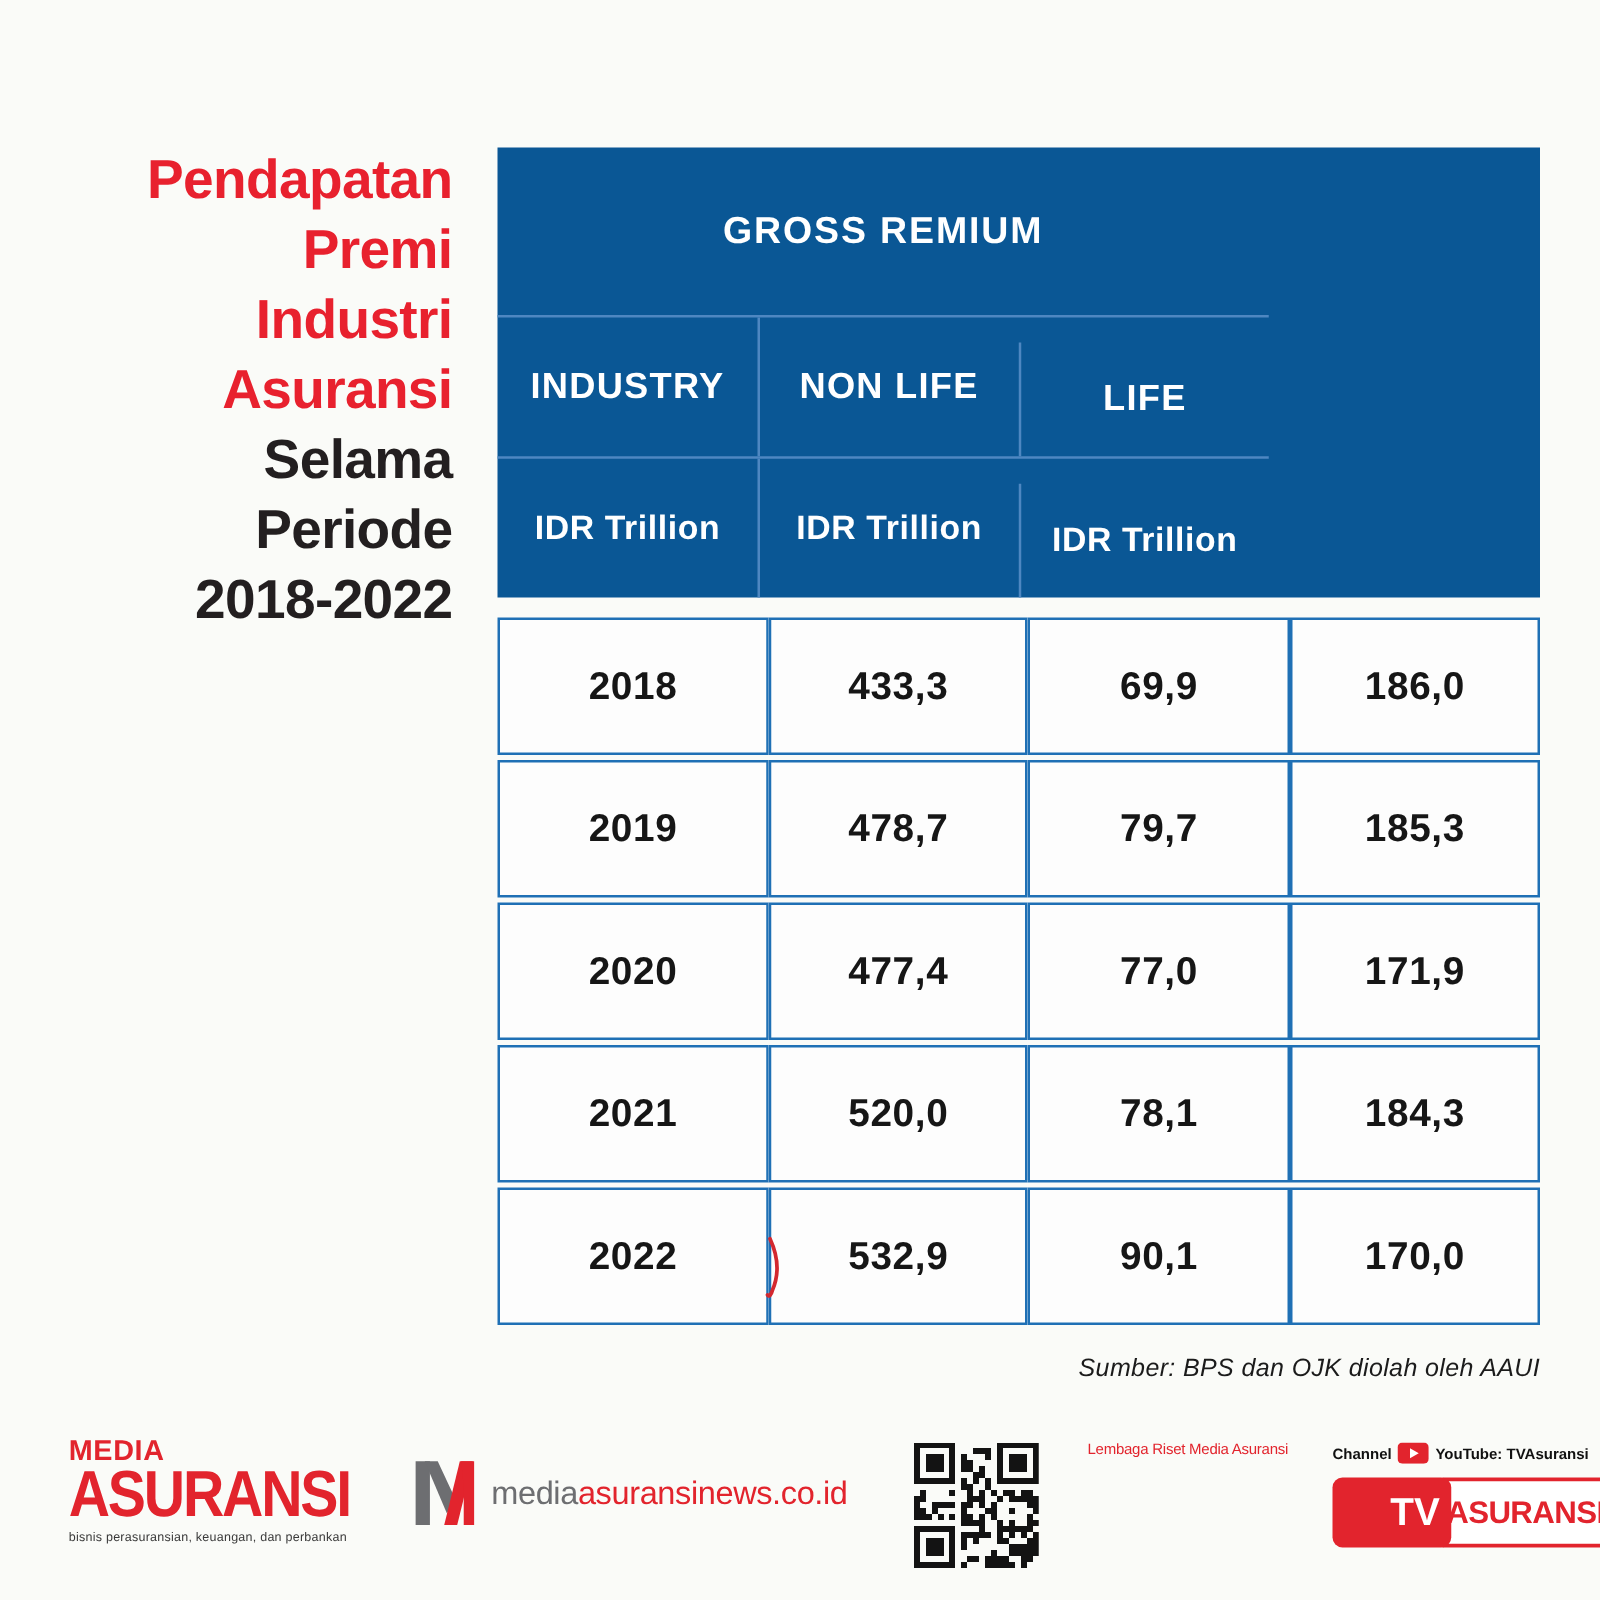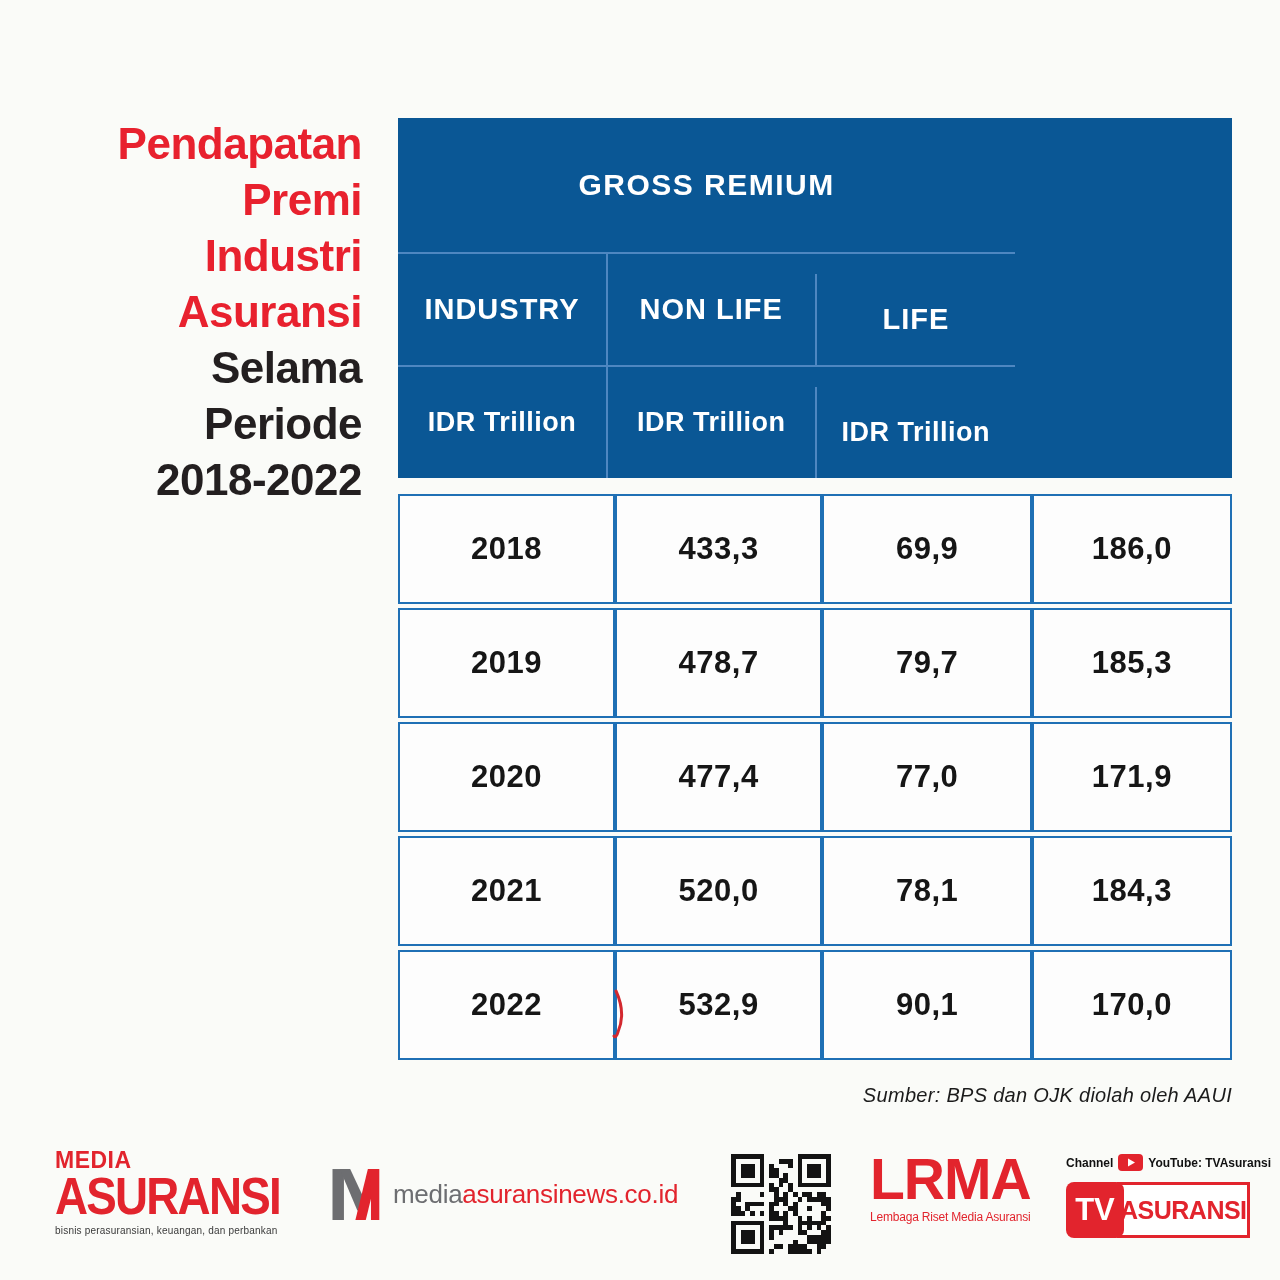--- a/index.html
+++ b/index.html
@@ -77,21 +77,21 @@
   .f-qr svg{width:100%;height:100%;shape-rendering:crispEdges;}
   .f-lrma{position:absolute;left:870px;top:1150px;width:156px;text-align:center;color:var(--logo-red,#e2242d);}
   .lrma-main{font-size:57px;font-weight:bold;line-height:58px;letter-spacing:-1px;}
   .lrma-sub{font-size:12px;margin-top:2px;white-space:nowrap;letter-spacing:-0.2px;}
   .f-tv{position:absolute;left:1066px;top:1154px;width:166px;}
   .tv-channel{display:flex;align-items:center;gap:5px;font-size:12px;font-weight:bold;color:#111;white-space:nowrap;}
   .tv-logo{margin-top:11px;display:flex;height:56px;}
   .tv-box{
     width:58px;background:var(--logo-red,#e2242d);border-radius:8px;color:#fff;
     font-weight:bold;font-size:31px;display:flex;align-items:center;justify-content:center;
-    z-index:1;flex:0 0 auto;
+    z-index:1;flex:0 0 auto;padding-left:37px;
   }
   .tv-rest{
     flex:1;border:3px solid var(--logo-red,#e2242d);margin-left:-7px;background:#fff;
     display:flex;align-items:center;justify-content:center;
     color:var(--logo-red,#e2242d);font-weight:bold;font-size:25px;letter-spacing:-0.5px;
   }
   .m-logo{width:55px;height:52px;flex:0 0 auto;}
   .m-gray{fill:var(--gray,#6d6e71);}
   .m-red{fill:var(--logo-red,#e2242d);}
   .yt-icon{width:25px;height:17px;flex:0 0 auto;}
@@ -404,21 +404,20 @@
         <rect x="12" y="20" width="1" height="1" fill="#131313"></rect>
         <rect x="13" y="20" width="1" height="1" fill="#131313"></rect>
         <rect x="14" y="20" width="1" height="1" fill="#131313"></rect>
         <rect x="15" y="20" width="1" height="1" fill="#131313"></rect>
         <rect x="16" y="20" width="1" height="1" fill="#131313"></rect>
         <rect x="18" y="20" width="1" height="1" fill="#131313"></rect>
       </svg>
   </div>
 
   <div class="f-lrma">
-    <div class="lrma-main">LRMA</div>
     <div class="lrma-sub">Lembaga Riset Media Asuransi</div>
   </div>
 
   <div class="f-tv">
     <div class="tv-channel">
       <span>Channel</span>
       <svg class="yt-icon" viewBox="0 0 25 17">
         <rect x="0" y="0" width="25" height="17" rx="4" fill="#e2242d"></rect>
         <polygon points="10,4.5 17,8.5 10,12.5" fill="#ffffff"></polygon>
       </svg>

